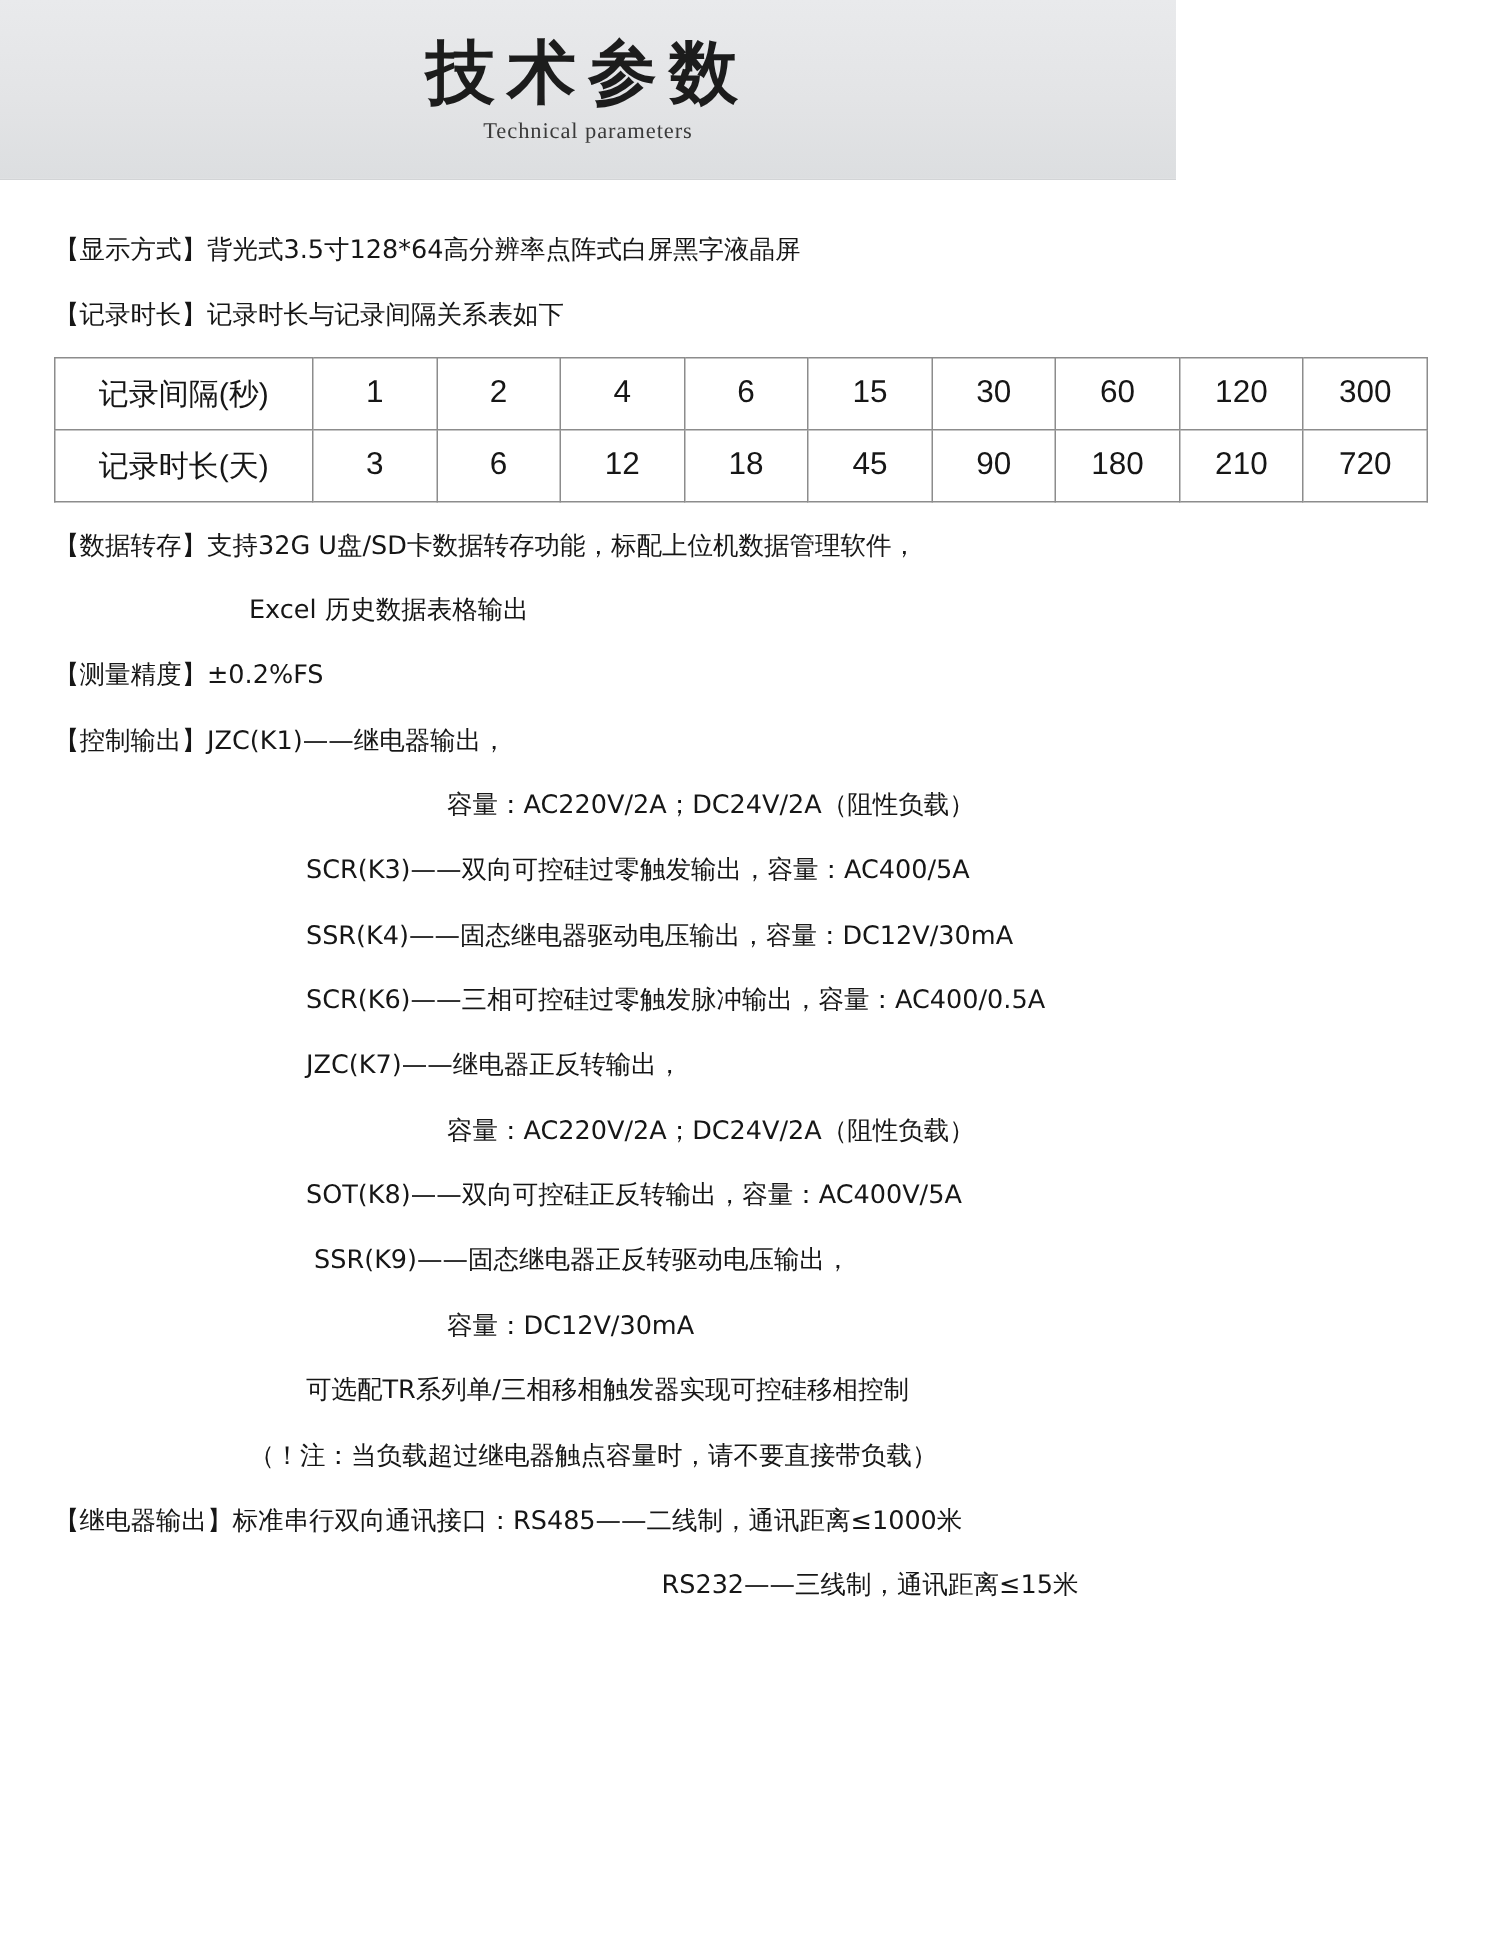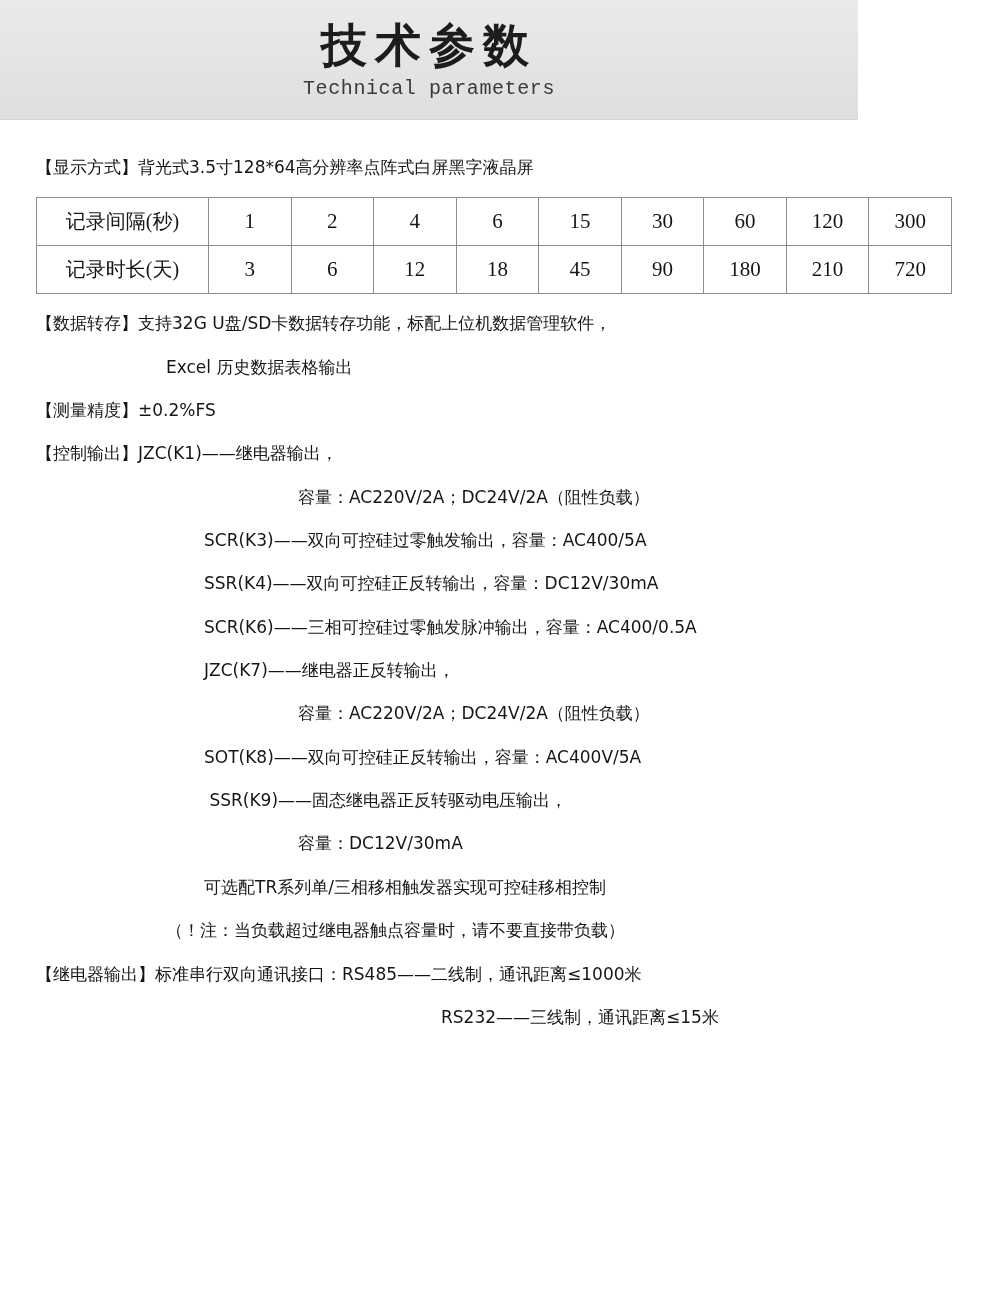--- a/index.html
+++ b/index.html
@@ -13,44 +13,44 @@
     color: #1a1a1a;
   }
   .page {
     width: 990px;
     min-height: 1296px;
     position: relative;
     background: #ffffff;
   }
   
   .banner {
-    width: 858px;
+    width: 784px;
     height: 120px;
     background: linear-gradient(180deg, #e9eaec 0%, #e3e4e6 55%, #dcdee0 100%);
     border-bottom: 1px solid #d2d4d6;
     display: flex;
     flex-direction: column;
     align-items: center;
     justify-content: center;
     box-sizing: border-box;
   }
   .banner-title {
     font-size: 46px;
     font-weight: bold;
     letter-spacing: 8px;
     color: #1c1c1c;
     line-height: 1.15;
     font-family: "DejaVu Sans", "Liberation Sans", sans-serif;
   }
   .banner-sub {
     margin-top: 6px;
-    font-size: 20px;
+    font-size: 15px;
     color: #3a3a3a;
     letter-spacing: 0.6px;
-    font-family: Liberation Mono, monospace;
+    font-family: Liberation Serif, serif;
   }
   
   .content {
     padding: 34px 36px 30px 36px;
     box-sizing: border-box;
   }
   .line {
     font-size: 17px;
     line-height: 1.55;
     color: #161616;
@@ -70,21 +70,21 @@
     margin: 4px 0 16px 0;
     width: 916px;
     table-layout: fixed;
   }
   .rec-table td {
     border: 1px solid #8c8c8c;
     height: 47px;
     text-align: center;
     font-size: 21px;
     color: #161616;
-    font-family: Liberation Serif, serif;
+    font-family: Liberation Sans, sans-serif;
     padding: 0;
   }
   .rec-table td.rowhead {
     width: 163px;
     font-size: 20px;
     letter-spacing: 0px;
     padding: 0 4px;
   }
 </style>
 </head>
@@ -94,20 +94,21 @@
 
   <div class="banner">
     <div class="banner-title">技术参数</div>
     <div class="banner-sub">Technical parameters</div>
   </div>
 
   <div class="content">
 
     <p class="line">【显示方式】背光式3.5寸128*64高分辨率点阵式白屏黑字液晶屏</p>
 
+    <p class="line tight">【记录时长】记录时长与记录间隔关系表如下</p>
 
     <table class="rec-table">
       <tbody>
         <tr>
           <td class="rowhead">记录间隔(秒)</td>
           <td>1</td>
           <td>2</td>
           <td>4</td>
           <td>6</td>
           <td>15</td>
@@ -132,21 +133,21 @@
     </table>
 
     <p class="line">【数据转存】支持32G U盘/SD卡数据转存功能，标配上位机数据管理软件，</p>
     <p class="line indent-2">Excel 历史数据表格输出</p>
 
     <p class="line">【测量精度】±0.2%FS</p>
 
     <p class="line">【控制输出】JZC(K1)——继电器输出，</p>
     <p class="line indent-3">容量：AC220V/2A；DC24V/2A（阻性负载）</p>
     <p class="line indent-1">SCR(K3)——双向可控硅过零触发输出，容量：AC400/5A</p>
-    <p class="line indent-1">SSR(K4)——双向可控硅正反转输出，容量：DC12V/30mA</p>
+    <p class="line indent-1">SSR(K4)——固态继电器驱动电压输出，容量：DC12V/30mA</p>
     <p class="line indent-1">SCR(K6)——三相可控硅过零触发脉冲输出，容量：AC400/0.5A</p>
     <p class="line indent-1">JZC(K7)——继电器正反转输出，</p>
     <p class="line indent-3">容量：AC220V/2A；DC24V/2A（阻性负载）</p>
     <p class="line indent-1">SOT(K8)——双向可控硅正反转输出，容量：AC400V/5A</p>
     <p class="line indent-1"> SSR(K9)——固态继电器正反转驱动电压输出，</p>
     <p class="line indent-3">容量：DC12V/30mA</p>
     <p class="line indent-1">可选配TR系列单/三相移相触发器实现可控硅移相控制</p>
     <p class="line indent-2">（！注：当负载超过继电器触点容量时，请不要直接带负载）</p>
 
     <p class="line">【继电器输出】标准串行双向通讯接口：RS485——二线制，通讯距离≤1000米</p>

